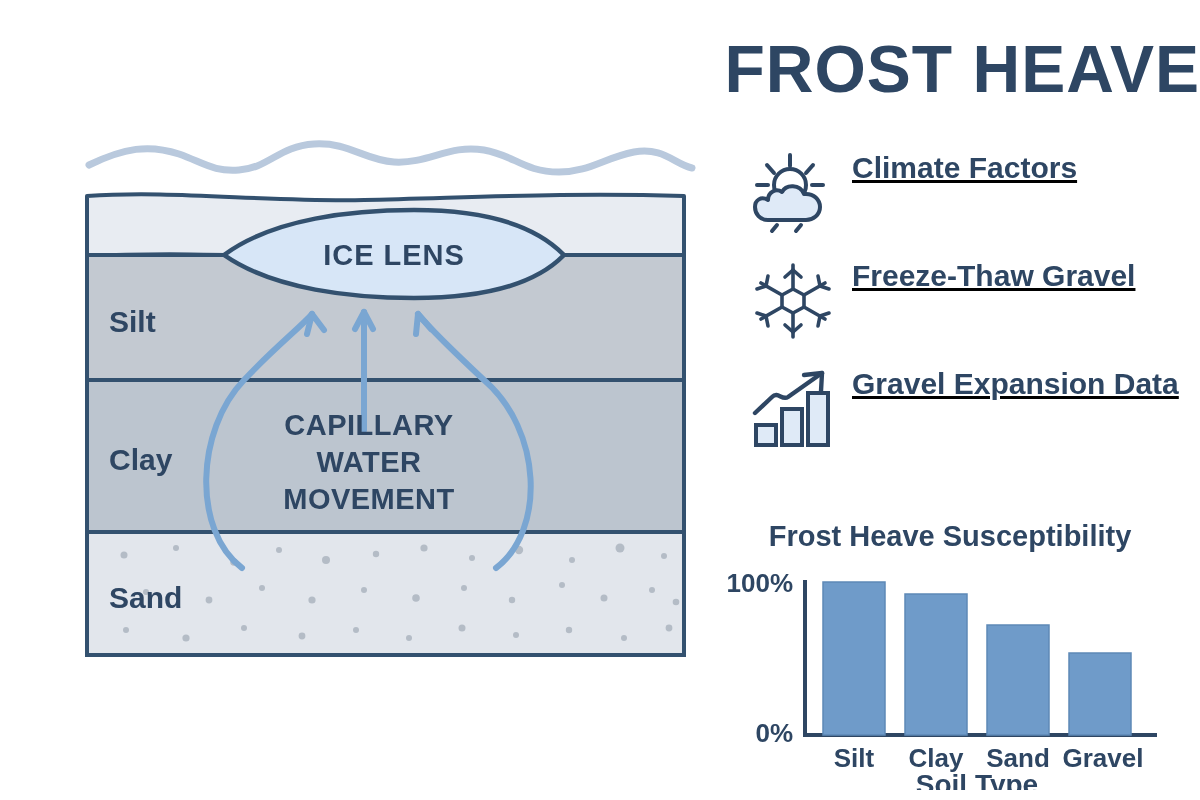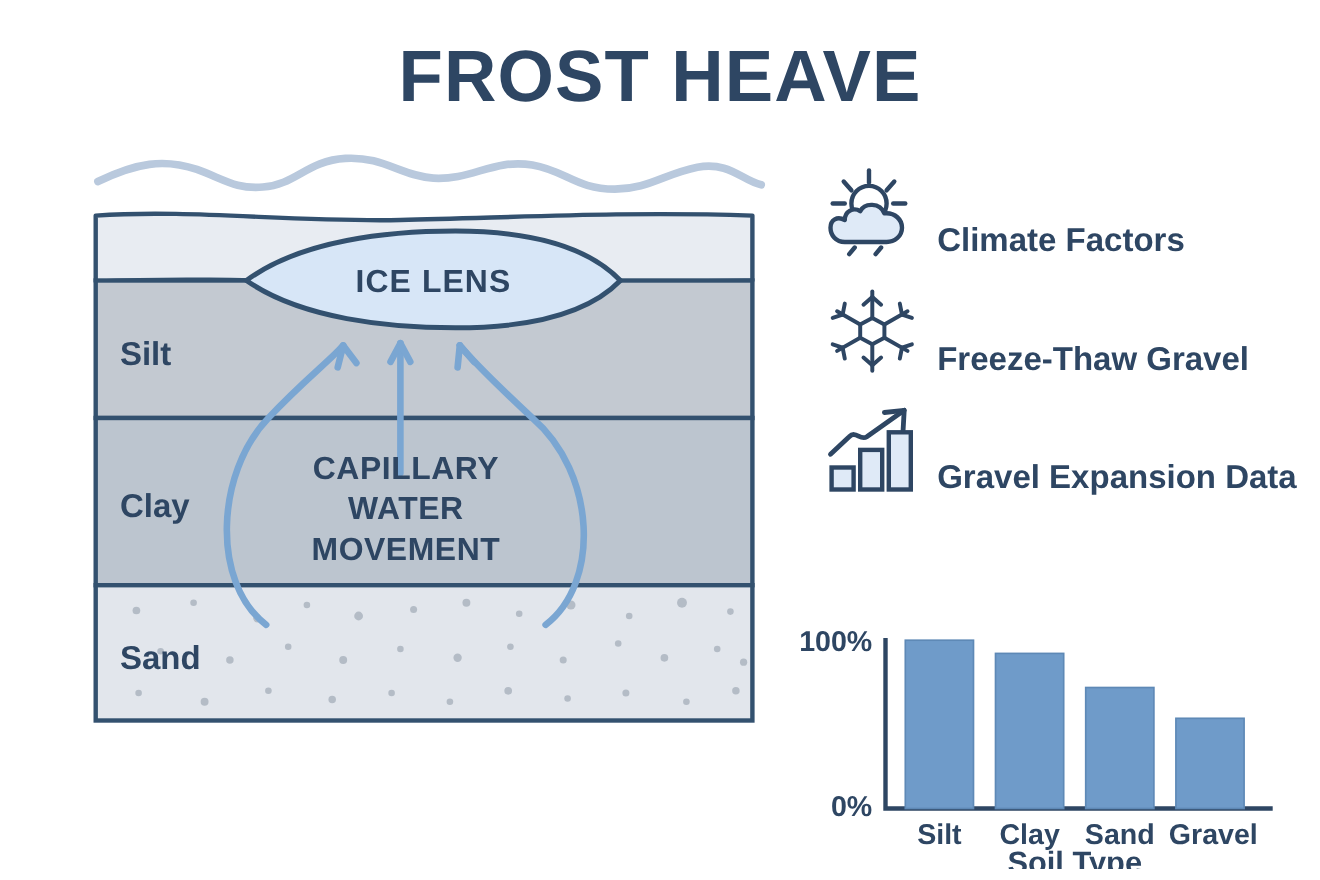--- a/index.html
+++ b/index.html
@@ -19,21 +19,21 @@
     background: #ffffff;
     overflow: hidden;
   }
 
   
   .title {
     position: absolute;
     left: 0;
     top: 36px;
     width: 1200px;
-    text-align: center;
+    text-align: right;
     font-size: 66px;
     font-weight: bold;
     letter-spacing: 1px;
     color: #2e4663;
     line-height: 1;
   }
 
   
   .diagram {
     position: absolute;
@@ -67,23 +67,24 @@
 
   
   .legend {
     position: absolute;
     left: 750px;
     top: 150px;
     width: 440px;
   }
   .legend-item {
     display: flex;
-    align-items: flex-end;
+    align-items: flex-start;
     margin-bottom: 22px;
     min-height: 74px;
+    text-decoration: underline;
   }
   .legend-icon {
     width: 86px;
     min-width: 86px;
     height: 86px;
     display: flex;
     align-items: center;
     justify-content: center;
   }
   .legend-label {
@@ -286,20 +287,21 @@
           <rect x="56" y="24" width="20" height="52" fill="#dfeaf7" stroke="#2e4663" stroke-width="4"></rect>
           <path d="M 3 44 L 20 28 C 26 22, 30 32, 36 28 L 70 4" fill="none" stroke="#2e4663" stroke-width="4.4" stroke-linecap="round" stroke-linejoin="round"></path>
           <path d="M 70 4 L 52 6 M 70 4 L 69 22" fill="none" stroke="#2e4663" stroke-width="4.4" stroke-linecap="round" stroke-linejoin="round"></path>
         </svg>
       </div>
       <div class="legend-label">Gravel Expansion Data</div>
     </div>
   </div>
 
   <div class="chart">
+    <div class="chart-title">Frost Heave Susceptibility</div>
 
     <svg width="470" height="230" viewBox="0 0 470 230" xmlns="http://www.w3.org/2000/svg">
 
       <text class="tick-label" x="78" y="32" text-anchor="end">100%</text>
       <text class="tick-label" x="78" y="182" text-anchor="end">0%</text>
 
       <path d="M 90 22 L 90 175 L 440 175" fill="none" stroke="#2e4663" stroke-width="4" stroke-linecap="square"></path>
 
       <g>
         <rect x="108" y="22" width="62" height="153" fill="#6f9bc9" stroke="#5e89b6" stroke-width="1.5"></rect>

